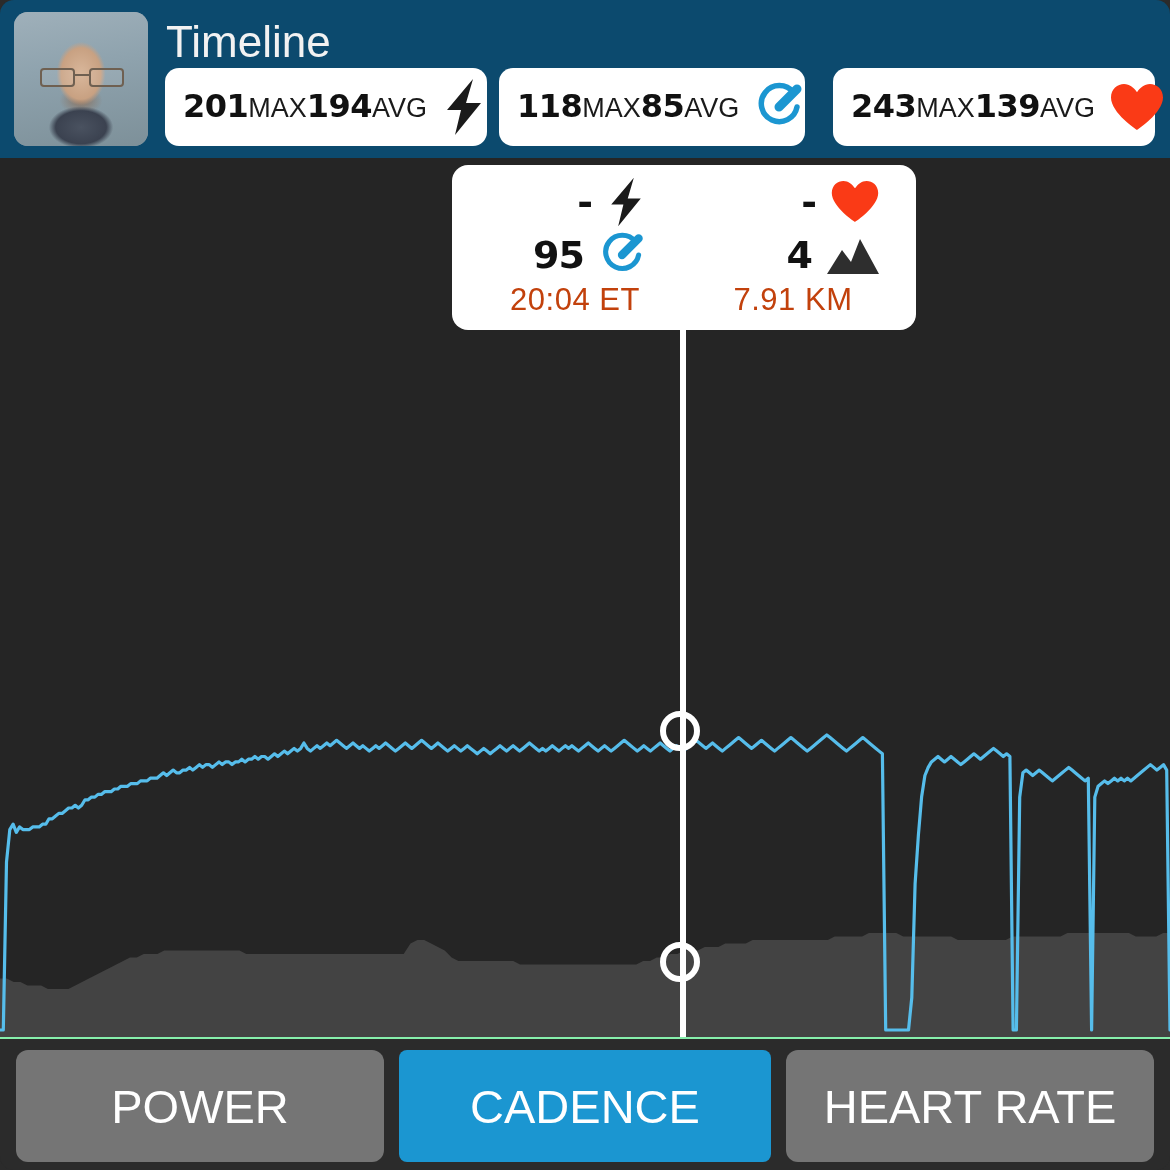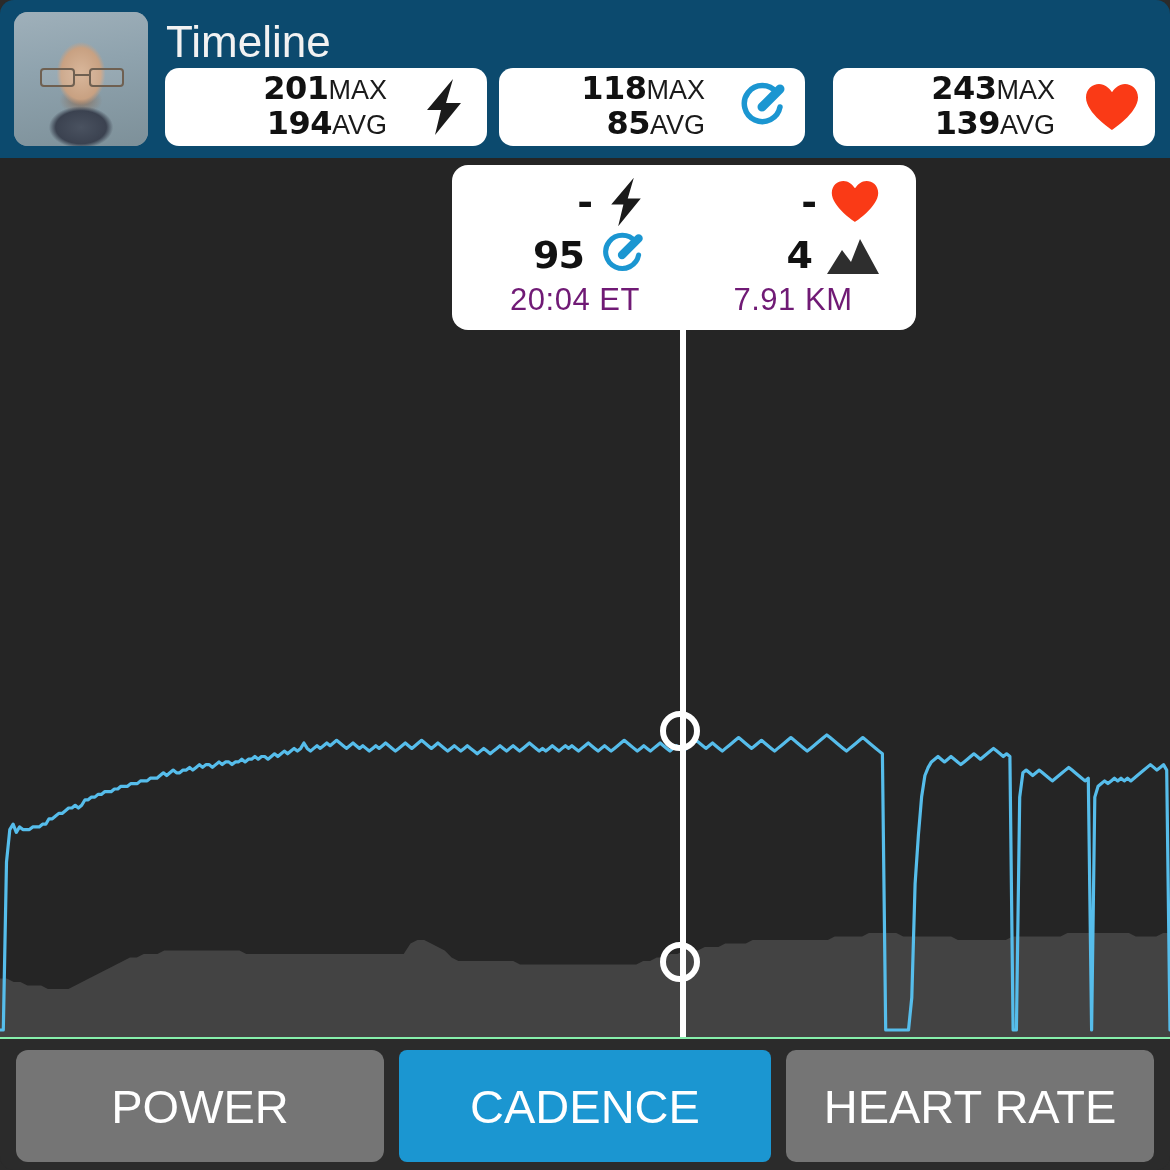--- a/index.html
+++ b/index.html
@@ -87,21 +87,21 @@
     align-items: center;
   }
   .stat-card.s0 { left: 165px;  width: 322px; }
   .stat-card.s1 { left: 499px;  width: 306px; }
   .stat-card.s2 { left: 833px;  width: 322px; }
 
   .stat-values {
     flex: 1;
     padding-left: 18px;
     display: flex;
-    flex-direction: column;
+    flex-direction: row;
     align-items: flex-end;
     padding-right: 14px;
   }
   .stat-row {
     display: flex;
     align-items: baseline;
     line-height: 33px;
   }
   .stat-num {
     font-family: "DejaVu Sans", sans-serif;
@@ -154,21 +154,21 @@
   .scrub-num {
     font-family: "DejaVu Sans", sans-serif;
     font-weight: 700;
     font-size: 38px;
     color: #111111;
     letter-spacing: -1px;
   }
   .scrub-foot {
     font-family: "Liberation Sans", sans-serif;
     font-size: 31px;
-    color: #701a75;
+    color: #c2410c;
     display: flex;
     align-items: center;
     justify-content: center;
     letter-spacing: 0.5px;
   }
 
   
   .chart-area {
     position: absolute;
     left: 0; top: 158px;
@@ -221,21 +221,21 @@
     justify-content: center;
     color: #ffffff;
     font-family: "Liberation Sans Narrow", "Liberation Sans", sans-serif;
     font-size: 47px;
     letter-spacing: 0px;
     background: #757575;
     user-select: none;
   }
   .tab.t0 { left: 16px;  width: 368px; }
   .tab.t1 { left: 399px; width: 372px; border-radius: 8px; }
-  .tab.t2 { left: 786px; width: 368px; border-radius: 10px; }
+  .tab.t2 { left: 786px; width: 368px; }
   .tab.active { background: #1b96d1; }
 </style>
 </head>
 <body>
 
 <div id="app">
 
   <div class="header">
 
     <div class="avatar">

